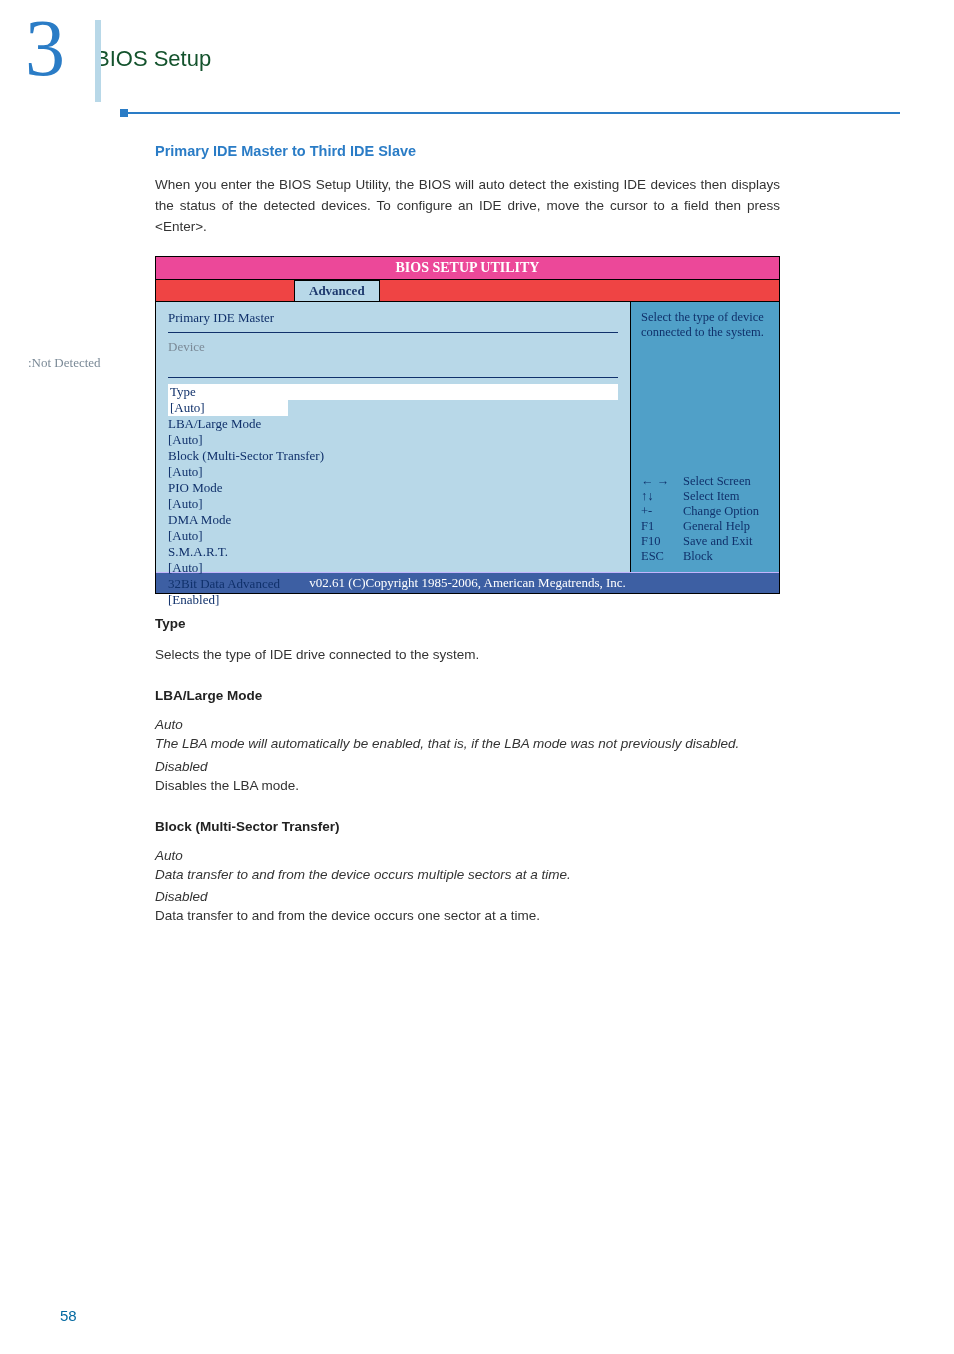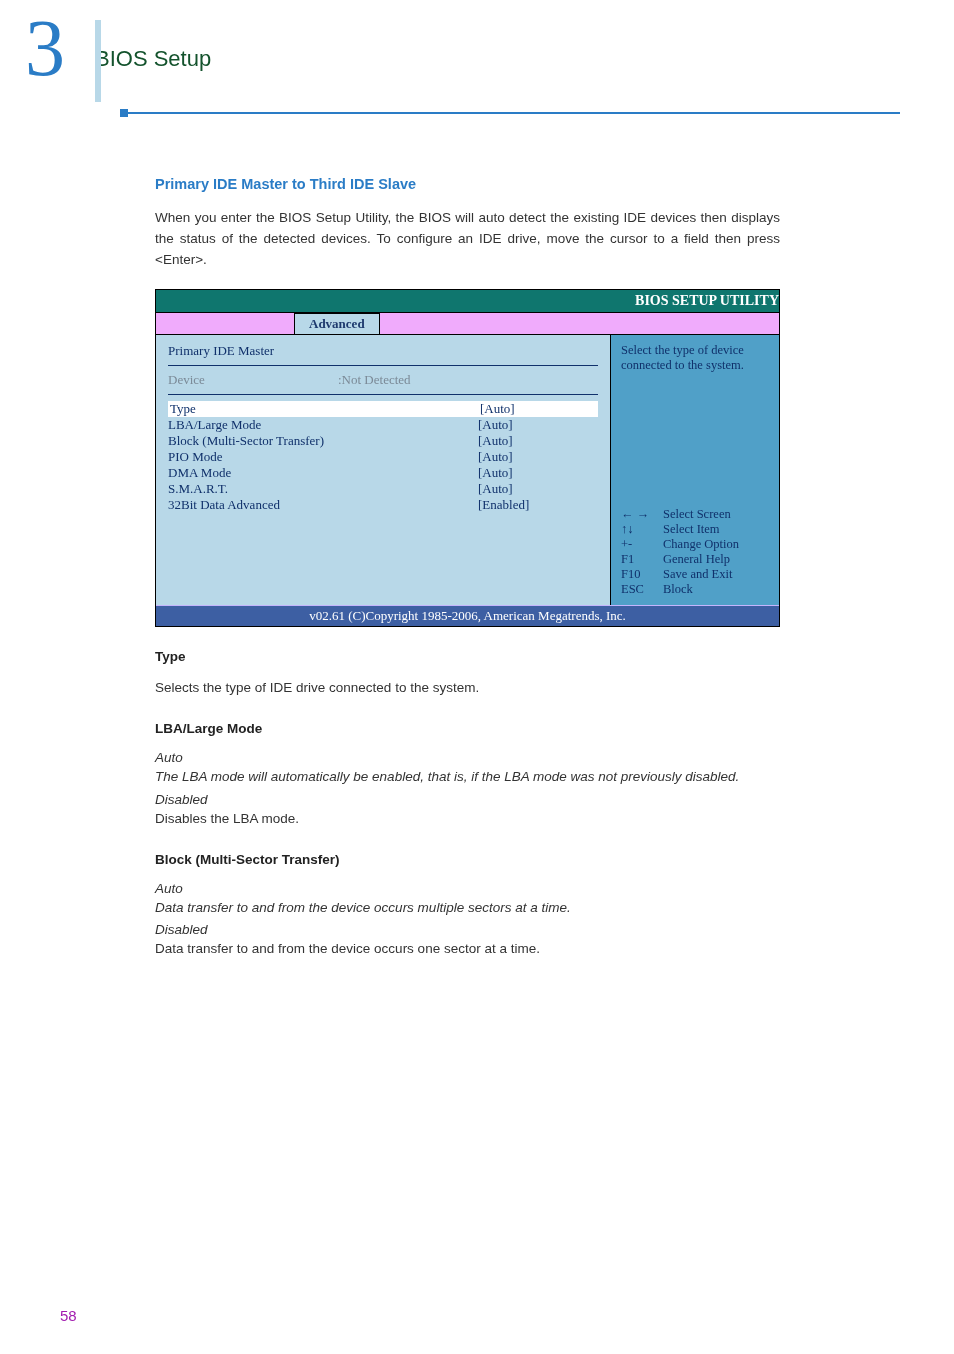--- a/index.html
+++ b/index.html
@@ -51,21 +51,21 @@
   }
   .header-rule::before {
     content: '';
     position: absolute;
     left: 0; top: -3px;
     width: 8px; height: 8px;
     background: #2a7cc6;
   }
   .content {
     position: absolute;
-    top: 176px;
+    top: 143px;
     left: 155px;
     width: 625px;
   }
   .section-title {
     color: #2a7cc6;
     font-size: 14.5px;
     font-weight: bold;
     margin-bottom: 16px;
   }
   .body-text {
@@ -92,30 +92,30 @@
 
   
   .bios-box {
     border: 1px solid #000;
     width: 625px;
     margin-top: 10px;
     margin-bottom: 20px;
     font-family: "Times New Roman", serif;
   }
   .bios-title {
-    background: #0f766e;
+    background: #ec4899;
     color: #fff;
-    text-align: right;
+    text-align: center;
     font-weight: bold;
     font-size: 14px;
     padding: 3px 0;
     border-bottom: 1px solid #000;
   }
   .bios-tabs {
-    background: #f0abfc;
+    background: #ef4444;
     display: flex;
     border-bottom: 1px solid #000;
   }
   .bios-tab-spacer { width: 138px; }
   .bios-tab {
     background: #b8d8e8;
     color: #1e3a6e;
     font-weight: bold;
     font-size: 13px;
     padding: 2px 14px;
@@ -129,35 +129,35 @@
   .bios-left {
     flex: 1;
     background: #b8d8e8;
     padding: 8px 12px;
     font-size: 13px;
     color: #10316b;
     position: relative;
     border-right: 1px solid #000;
   }
   .bios-left .grey { color: #7b8a97; }
-  .bios-left .row { display: flex; }
+  .bios-left .row { display: flex; flex-direction: column; }
   .bios-left .row .lbl { flex: 1; }
   .bios-left .row .val { width: 120px; text-align: left; }
   .bios-left .highlight {
     background: #fff;
     display: inline-block;
     padding: 0 2px;
   }
   .bios-hr {
     border: none;
     border-top: 1px solid #10316b;
     margin: 6px 0;
   }
   .bios-right {
-    width: 168px;
+    width: 148px;
     background: #50a0c8;
     color: #10316b;
     font-size: 12.5px;
     padding: 8px 10px;
     display: flex;
     flex-direction: column;
     justify-content: space-between;
   }
   .bios-help-keys .hk { display: flex; margin-bottom: 0px; }
   .bios-help-keys .hk .k { width: 42px; }
@@ -167,21 +167,21 @@
     text-align: center;
     font-size: 13px;
     padding: 2px 0;
     border-top: 1px solid #c4b5fd;
   }
   .page-number {
     position: absolute;
     bottom: 30px;
     left: 60px;
     font-size: 15px;
-    color: #a21caf;
+    color: #0369a1;
   }
 </style>
 </head>
 <body>
 
 <div class="chapter-header">
   <span class="chapter-number">3</span>
   <span class="chapter-title">BIOS Setup</span>
 </div>
 <div class="chapter-number-bar"></div>

